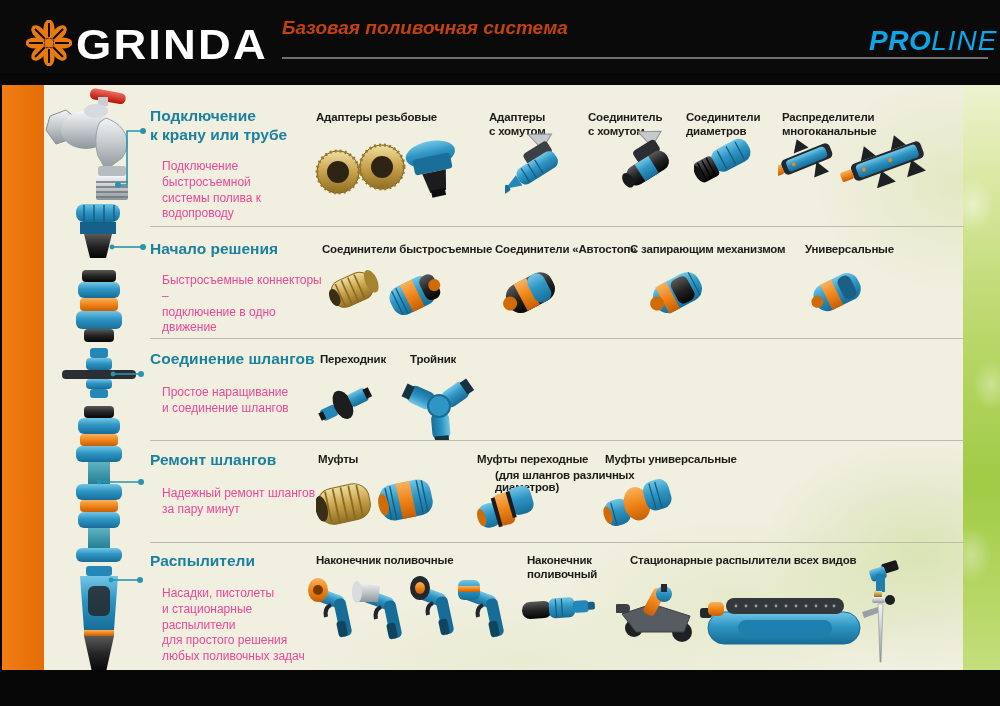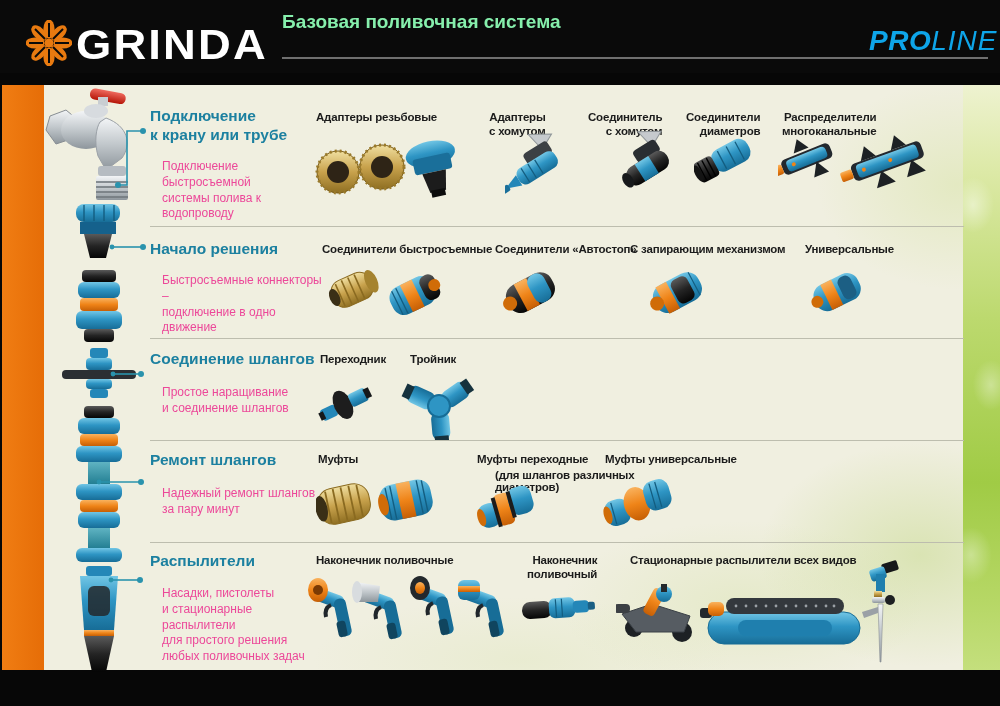--- a/index.html
+++ b/index.html
@@ -3,21 +3,21 @@
 <meta charset="utf-8">
 <style>
   html,body{margin:0;padding:0;background:#444;}
   .page{position:relative;width:1000px;height:706px;background:#070707;overflow:hidden;
         font-family:"Liberation Sans",sans-serif;}
   .abs{position:absolute;}
   
   .header{position:absolute;left:0;top:0;width:1000px;height:73px;background:#0a0a0a;}
   .brand{position:absolute;left:76px;top:21px;font-size:42px;font-weight:800;color:#fff;
          letter-spacing:2px;transform:scaleX(1.08);transform-origin:left center;}
-  .subtitle{position:absolute;left:282px;top:11px;font-size:19px;font-weight:700;color:#86efac;}
+  .subtitle{position:absolute;left:282px;top:17px;font-size:19px;font-weight:700;color:#c2410c;font-style:italic;}
   .hline{position:absolute;left:282px;top:57px;width:706px;height:2px;background:#6f6f6f;}
   .proline{position:absolute;left:869px;top:25px;color:#0ea5e9;font-style:italic;font-size:28px;white-space:nowrap;}
   .proline .pb{font-weight:800;letter-spacing:.5px;}
   .proline .pl{font-weight:300;letter-spacing:1px;}
   
   .content-bg{position:absolute;left:2px;top:85px;width:961px;height:585px;background:#f0efe0;}
   .green-band{position:absolute;left:963px;top:85px;width:37px;height:585px;
     background:linear-gradient(180deg,#eef2d0 0%,#dce9a6 15%,#bcd96e 40%,#a0cb45 68%,#b6d765 88%,#c4df7d 100%);}
   .green-band:after{content:"";position:absolute;inset:0;
     background:radial-gradient(30px 40px at 10px 120px,rgba(255,255,255,.45),transparent 70%),
@@ -30,21 +30,21 @@
                radial-gradient(300px 90px at 520px 575px,rgba(205,222,150,.20),transparent 70%);}
   .orange-stripe{position:absolute;left:2px;top:85px;width:42px;height:585px;
     background:linear-gradient(90deg,#f07d13,#e66d07);}
   .divider{position:absolute;left:150px;width:814px;height:1px;background:#bdbdae;}
   
   .rtitle{position:absolute;left:150px;margin:0;font-size:15.5px;line-height:1.25;font-weight:700;
           color:#1c80a0;white-space:pre-line;}
   .rdesc{position:absolute;left:150px;margin:12px;font-size:12px;line-height:1.32;color:#ec4899;
          white-space:pre-line;width:160px;}
   .plabel{position:absolute;margin:0;font-size:11.5px;line-height:1.22;font-weight:700;color:#1b1b1b;
-          white-space:pre-line;letter-spacing:-.2px;text-align:right;}
+          white-space:pre-line;letter-spacing:-.2px;}
   .pnote{position:absolute;margin:0;font-size:11.5px;font-weight:700;color:#1b1b1b;
          width:200px;letter-spacing:-.2px;}
   
   .footer{position:absolute;left:0;top:670px;width:1000px;height:36px;
           background:linear-gradient(180deg,#1c8da7 0%,#157f9a 70%,#0f7288 100%);
           border-top:2px solid #8ecbd8;box-sizing:border-box;margin-top:43px;}
   .footer span{position:absolute;left:45px;top:8px;color:#fff;font-size:13.5px;}
   svg{display:block;}
 </style>
 </head>

